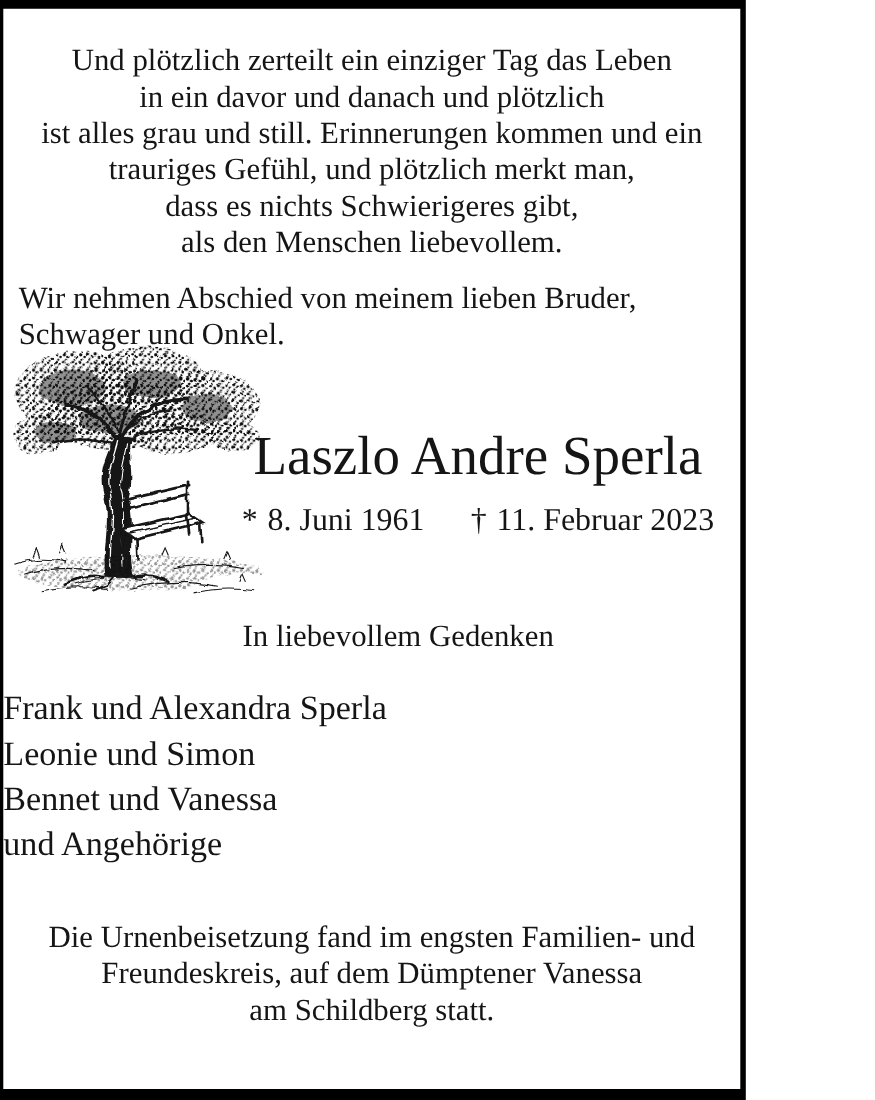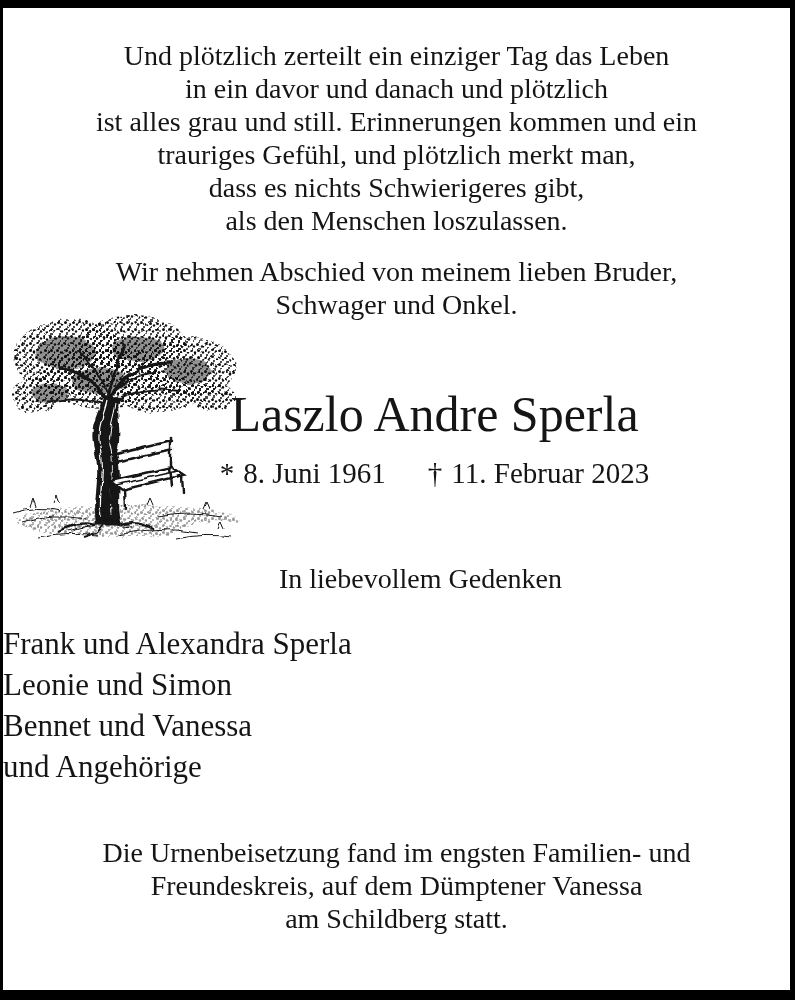--- a/index.html
+++ b/index.html
@@ -1,40 +1,40 @@
 <!DOCTYPE html>
 <html lang="de"><head>
 <meta charset="utf-8">
 <style>
   html, body { margin:0; padding:0; background:#ffffff; }
 
   .memorial {
     box-sizing:border-box;
-    width:795px; height:1000px;
+    width:678px; height:1000px;
     background:#ffffff;
     border-style:solid; border-color:#000000;
     border-width:8px 5px 10px 3px;
     font-family:"Liberation Serif", serif;
     color:#151515;
     overflow:hidden;
     position:relative;
   }
 
   .verse {
     margin-top:31px;
     text-align:center;
     font-size:28px; line-height:33px;
     white-space:nowrap;
   }
 
   .farewell {
     margin-top:18px;
-    text-align:center;
     font-size:28px; line-height:33px;
     white-space:nowrap;
+    padding-left:14px;
   }
 
   .hero { position:relative; height:231px; }
 
   .tree-art {
     position:absolute; left:5px; top:-14px;
     width:232px; height:240px;
   }
 
   .name-block {
@@ -81,21 +81,21 @@
 <body>
 
 <div class="memorial">
 
   <div class="verse">
     <div>Und plötzlich zerteilt ein einziger Tag das Leben</div>
     <div>in ein davor und danach und plötzlich</div>
     <div>ist alles grau und still. Erinnerungen kommen und ein</div>
     <div>trauriges Gefühl, und plötzlich merkt man,</div>
     <div>dass es nichts Schwierigeres gibt,</div>
-    <div>als den Menschen loszulassen.</div>
+    <div>als den Menschen liebevollem.</div>
   </div>
 
   <div class="farewell">
     <div>Wir nehmen Abschied von meinem lieben Bruder,</div>
     <div>Schwager und Onkel.</div>
   </div>
 
   <div class="hero">
 
     <div class="tree-art">

